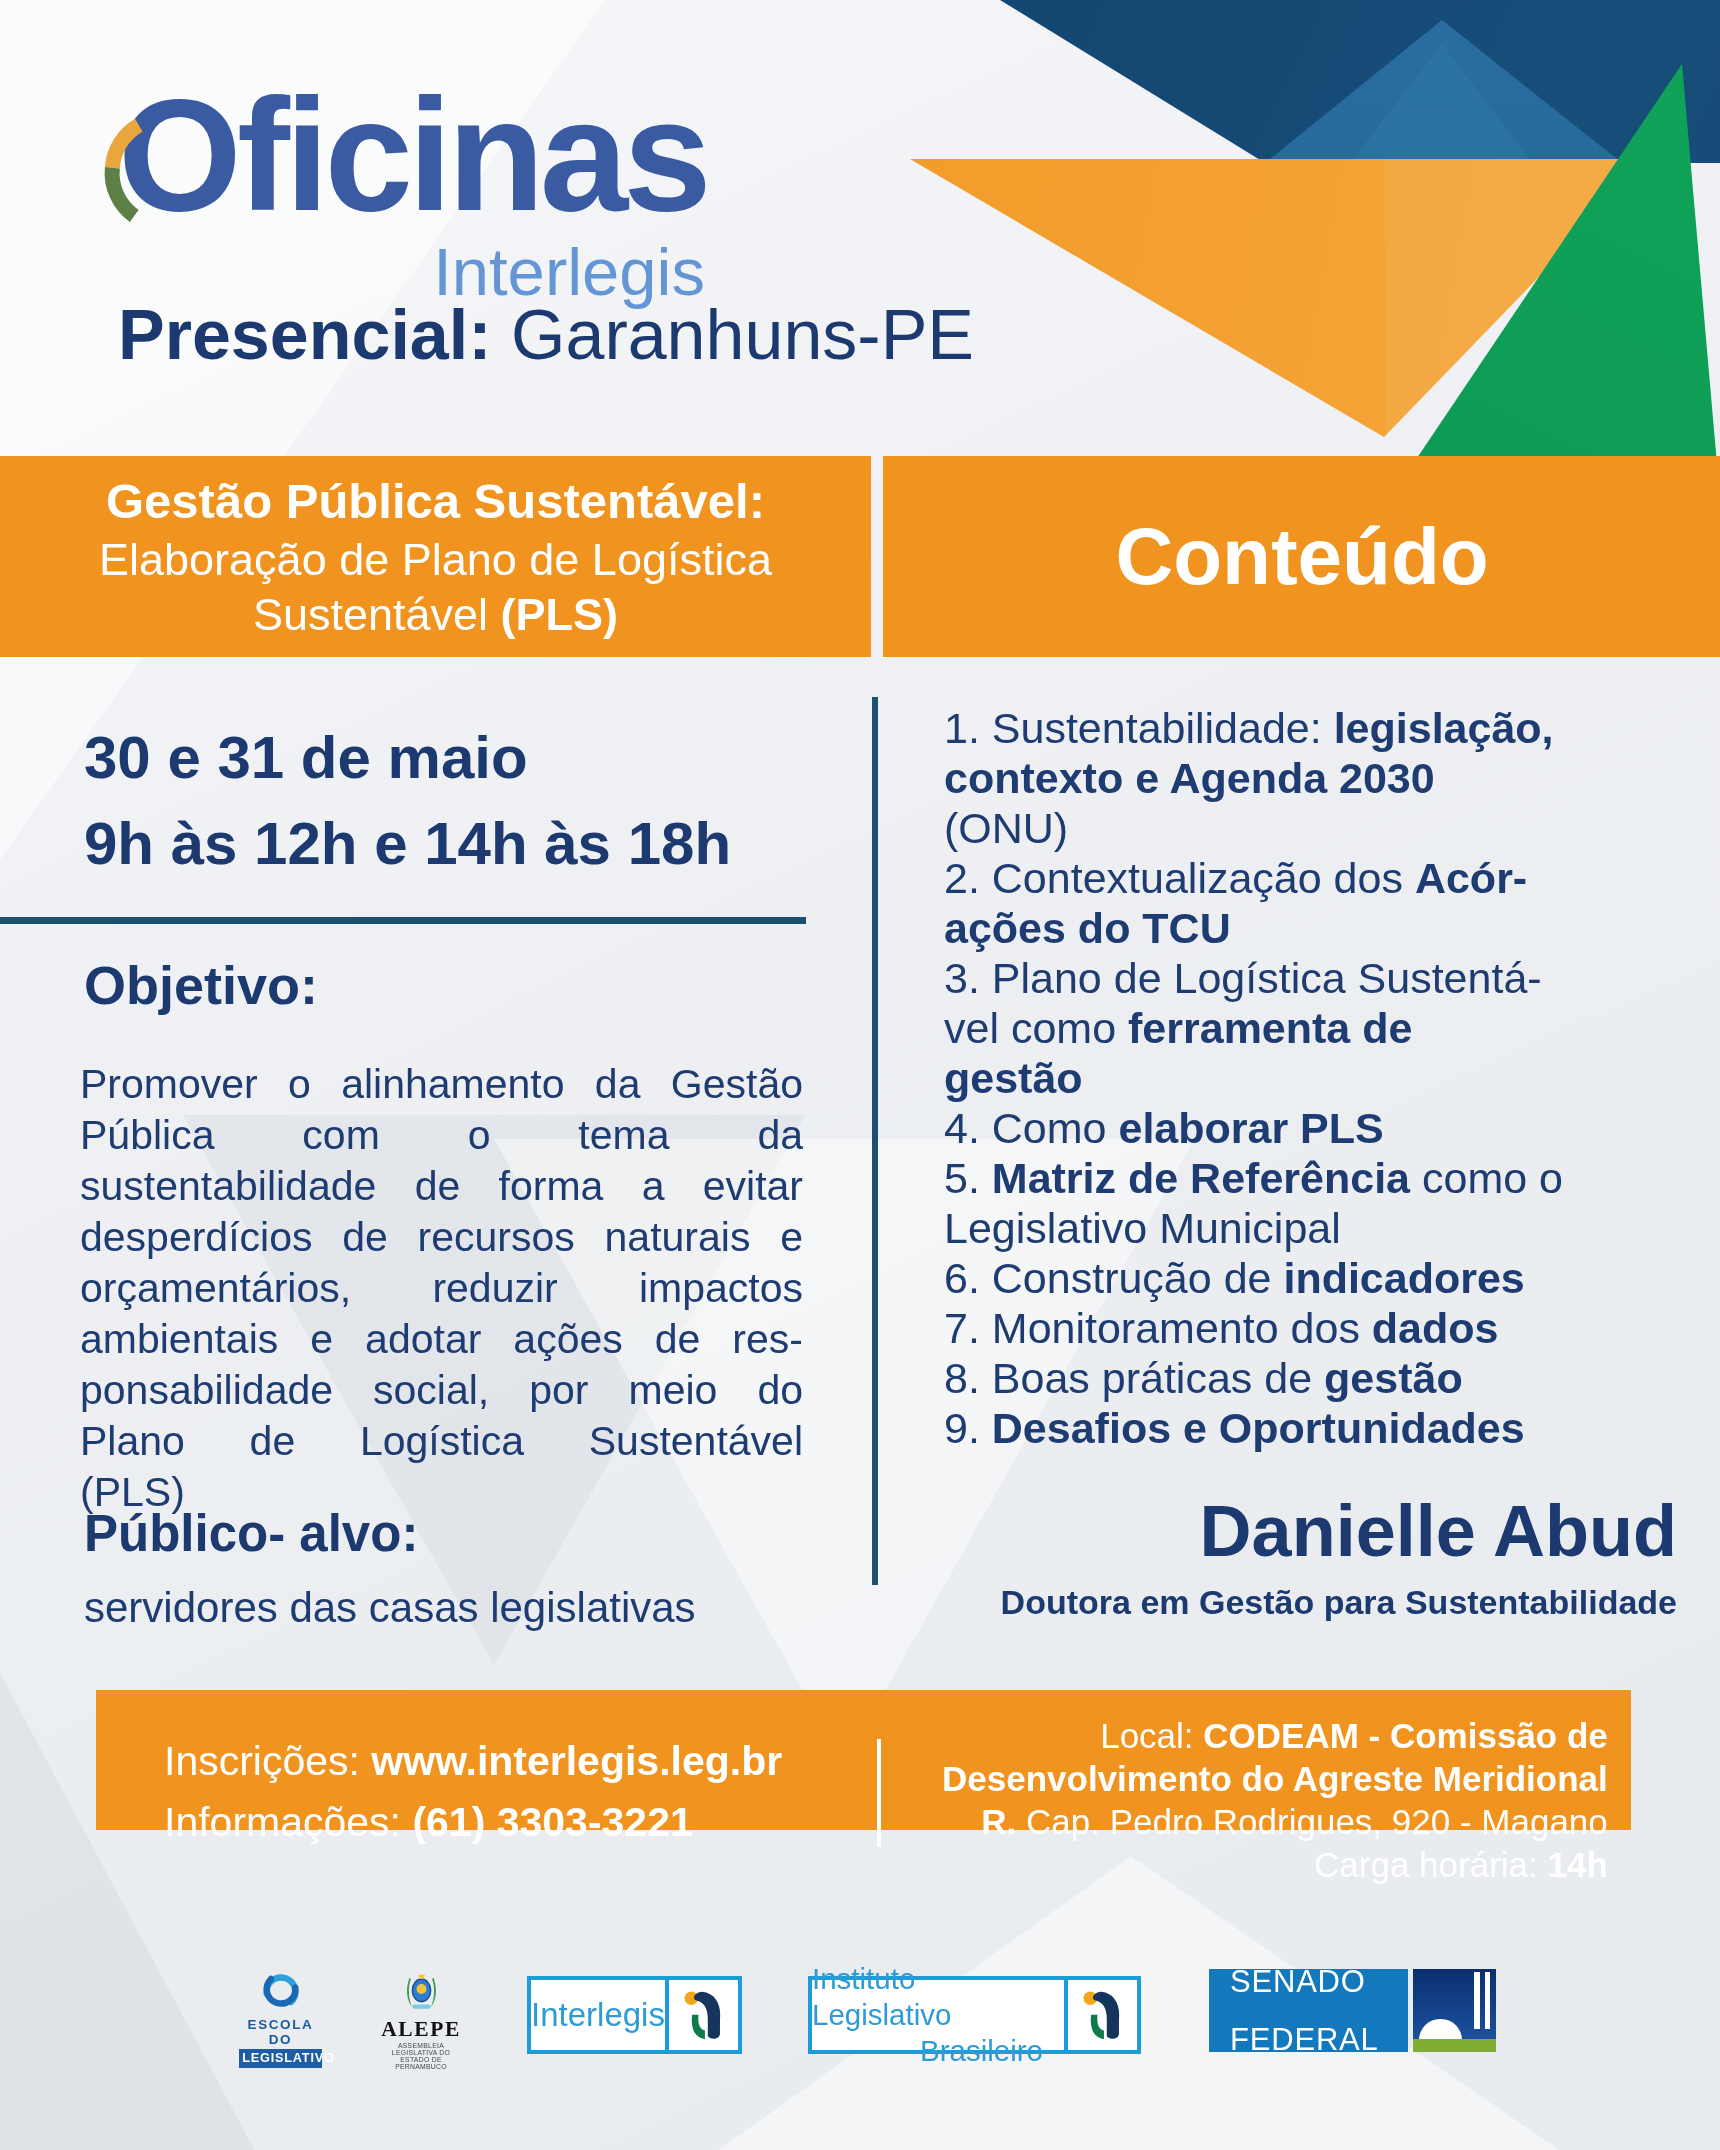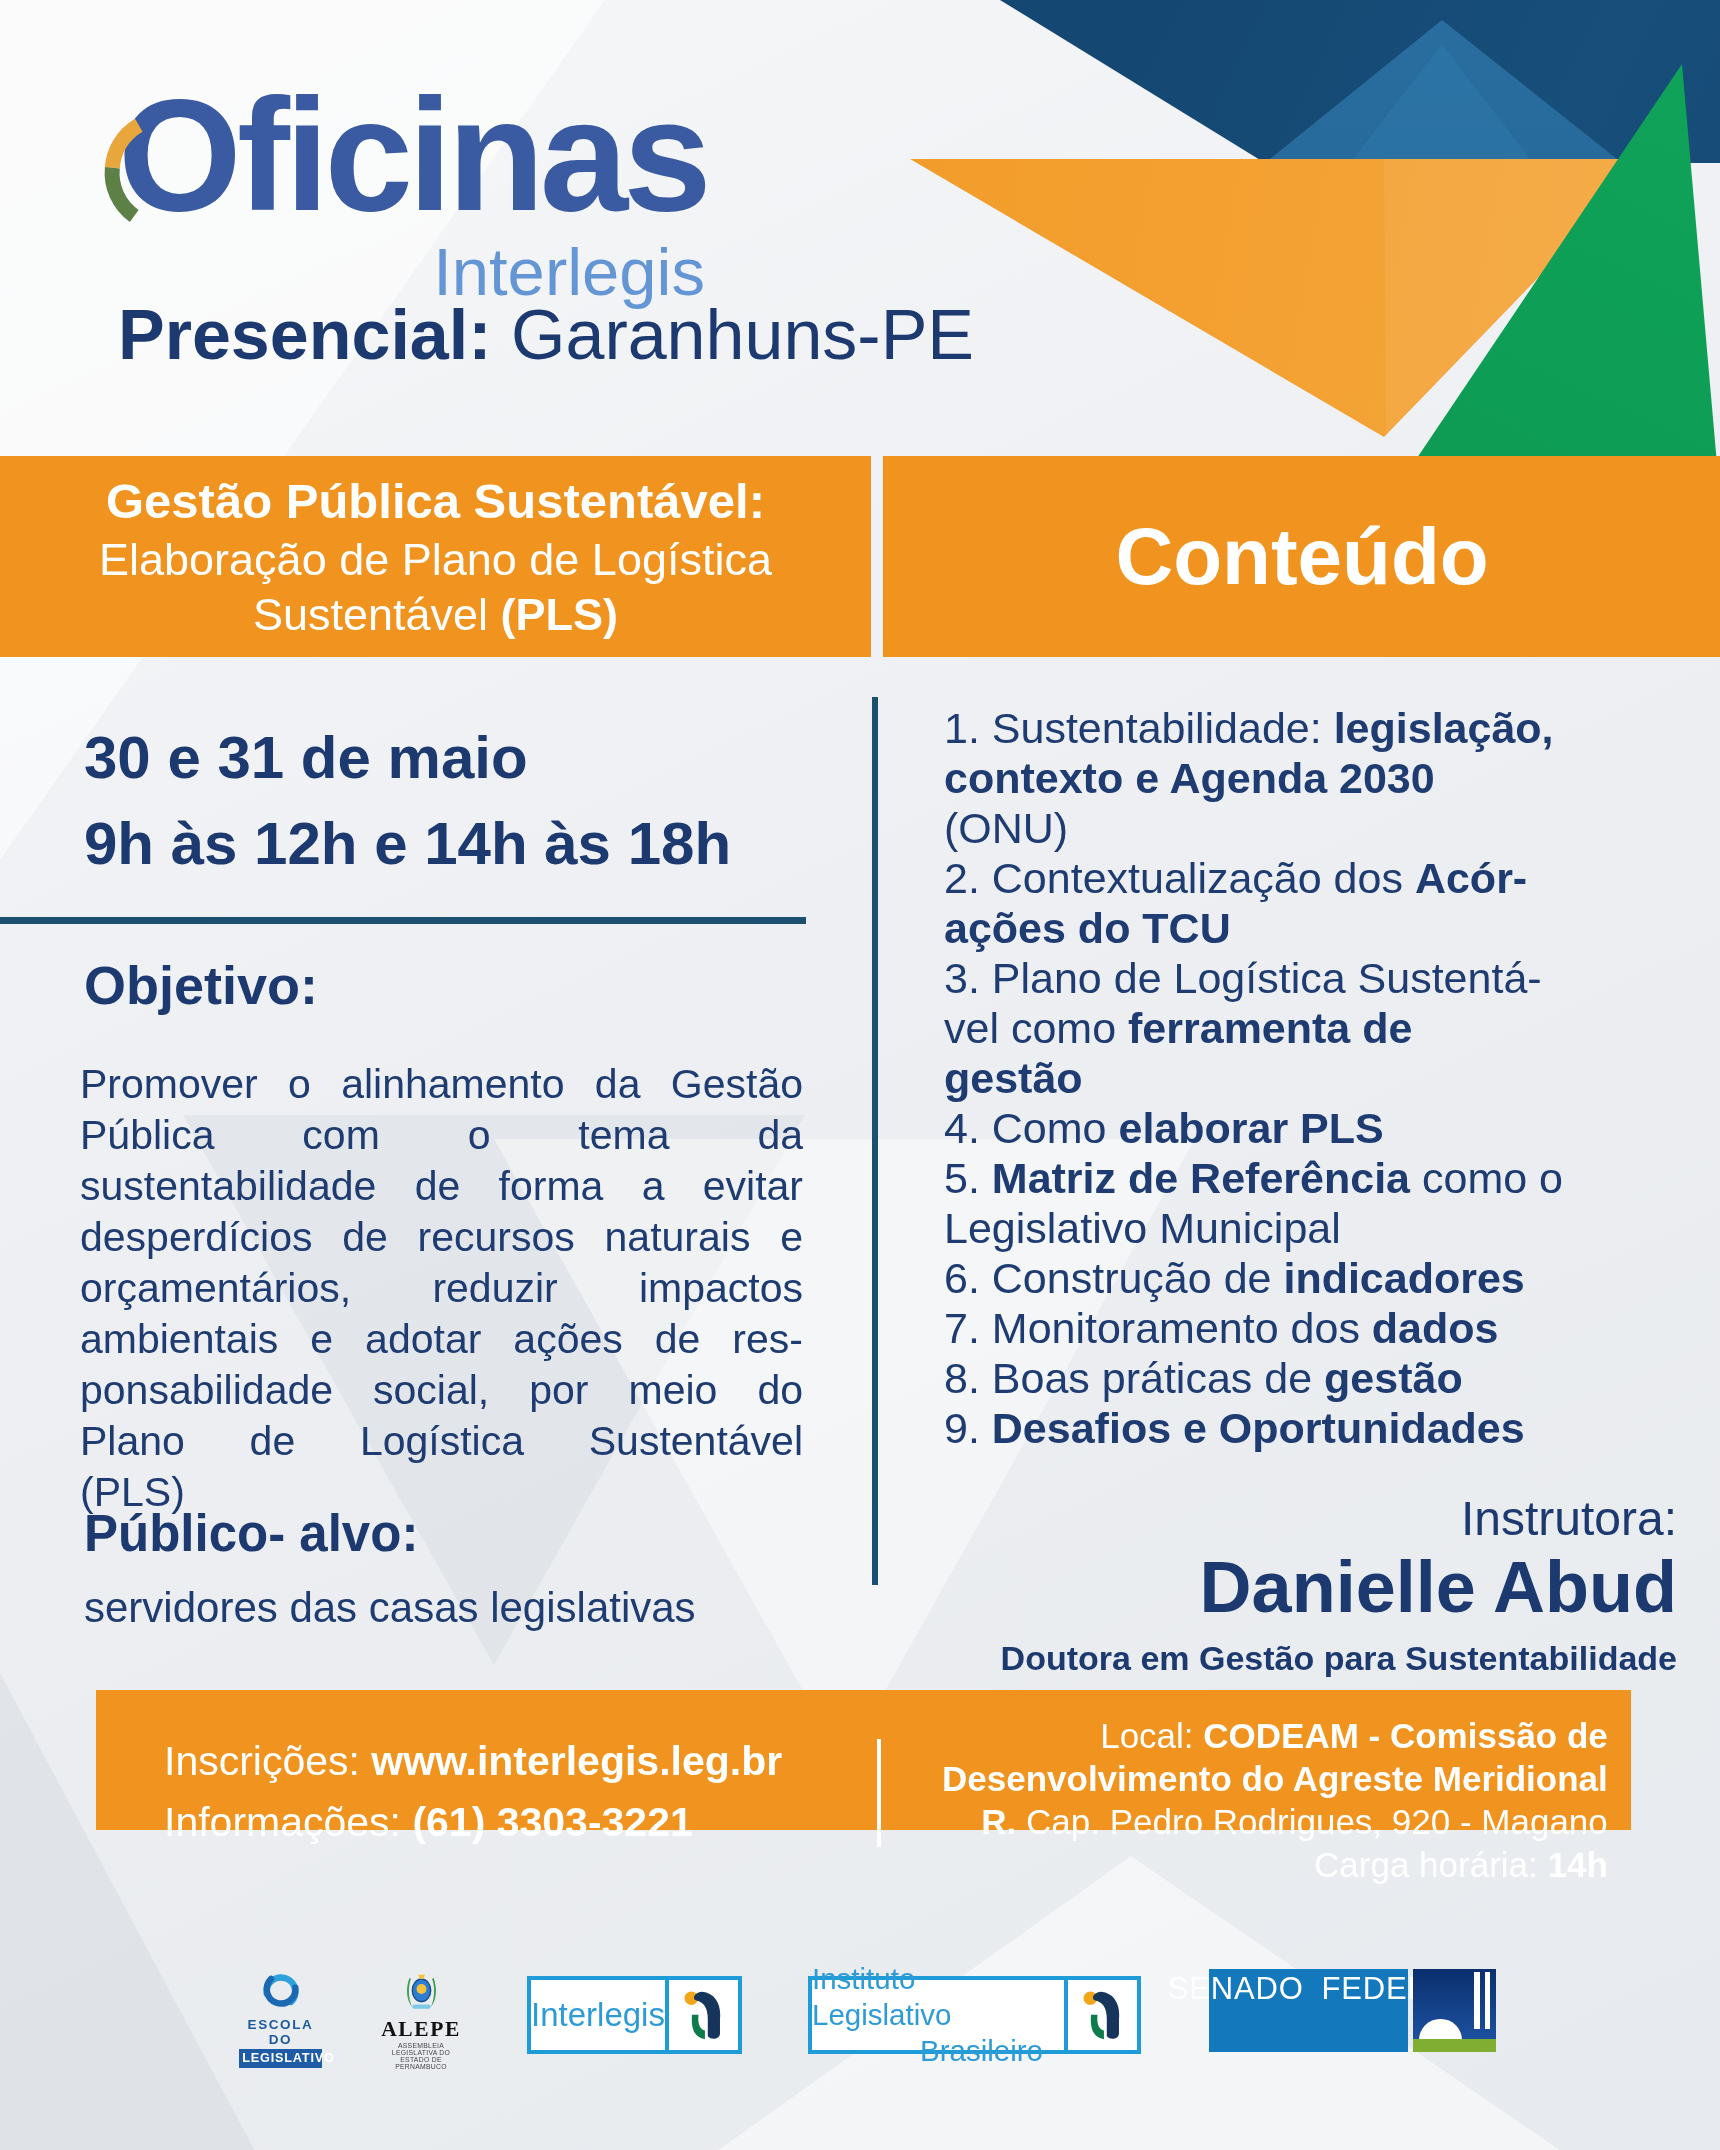--- a/index.html
+++ b/index.html
@@ -83,21 +83,21 @@
   .boxlogo{border:4px solid #1E9CD8;background:#fff;display:flex;align-items:stretch;height:78px;box-sizing:border-box;}
   .logo-interlegis{left:527px;top:1976px;width:215px;}
   .logo-interlegis .txt{flex:1;display:flex;align-items:center;justify-content:center;
         color:#2E9BD6;font-size:33px;}
   .logo-ilb{left:808px;top:1976px;width:333px;}
   .logo-ilb .txt{flex:1;display:flex;flex-direction:column;align-items:flex-end;justify-content:center;
         padding-right:21px;color:#2E9BD6;font-size:29.5px;line-height:1.22;}
   .vsep{width:4px;background:#1E9CD8;}
   .iconcell{width:69px;display:flex;align-items:center;justify-content:center;}
   .logo-senado{left:1209px;top:1969px;width:287px;height:83px;display:flex;}
-  .senado-box{width:199px;background:#1478BD;color:#fff;display:flex;flex-direction:row;
+  .senado-box{width:199px;background:#1478BD;color:#fff;display:flex;flex-direction:column;
         justify-content:center;padding-left:21px;box-sizing:border-box;font-size:31px;line-height:1.28;letter-spacing:0.8px;gap:18px;}
   .senado-img{position:relative;width:83px;margin-left:4.8px;background:linear-gradient(180deg,#0B2F6E,#1E56A8);overflow:hidden;}
   .senado-img .dome{position:absolute;left:6.4px;bottom:12px;width:43px;height:21.5px;background:#fff;border-radius:43px 43px 0 0;}
   .senado-img .tower{position:absolute;top:3.2px;width:5.6px;height:57px;background:#fff;}
   .senado-img .t1{right:16px;}
   .senado-img .t2{right:5.6px;}
   .senado-img .grass{position:absolute;bottom:0;left:0;right:0;height:12.7px;background:#7FAE33;}
 </style>
 </head>
 <body>
@@ -153,21 +153,20 @@
     <p class="item"><span>3. Plano de Logística Sustentá-</span><br><span>vel como </span><span class="b">ferramenta de</span><br><span class="b">gestão</span></p>
     <p class="item"><span>4. Como </span><span class="b">elaborar PLS</span></p>
     <p class="item"><span>5. </span><span class="b">Matriz de Referência</span><span> como o</span><br><span>Legislativo Municipal</span></p>
     <p class="item"><span>6. Construção de </span><span class="b">indicadores</span></p>
     <p class="item"><span>7. Monitoramento dos </span><span class="b">dados</span></p>
     <p class="item"><span>8. Boas práticas de </span><span class="b">gestão</span></p>
     <p class="item"><span>9. </span><span class="b">Desafios e Oportunidades</span></p>
   </div>
 
   <div class="abs instructor">
-    <div class="lbl">Instrutora:</div>
     <div class="nm">Danielle Abud</div>
     <div class="cr">Doutora em Gestão para Sustentabilidade</div>
   </div>
 
   <div class="abs info-bar">
     <div class="info-left">
       <div><span>Inscrições: </span><span class="b">www.interlegis.leg.br</span></div>
       <div><span>Informações: </span><span class="b">(61) 3303-3221</span></div>
     </div>
     <div class="info-sep"></div>

